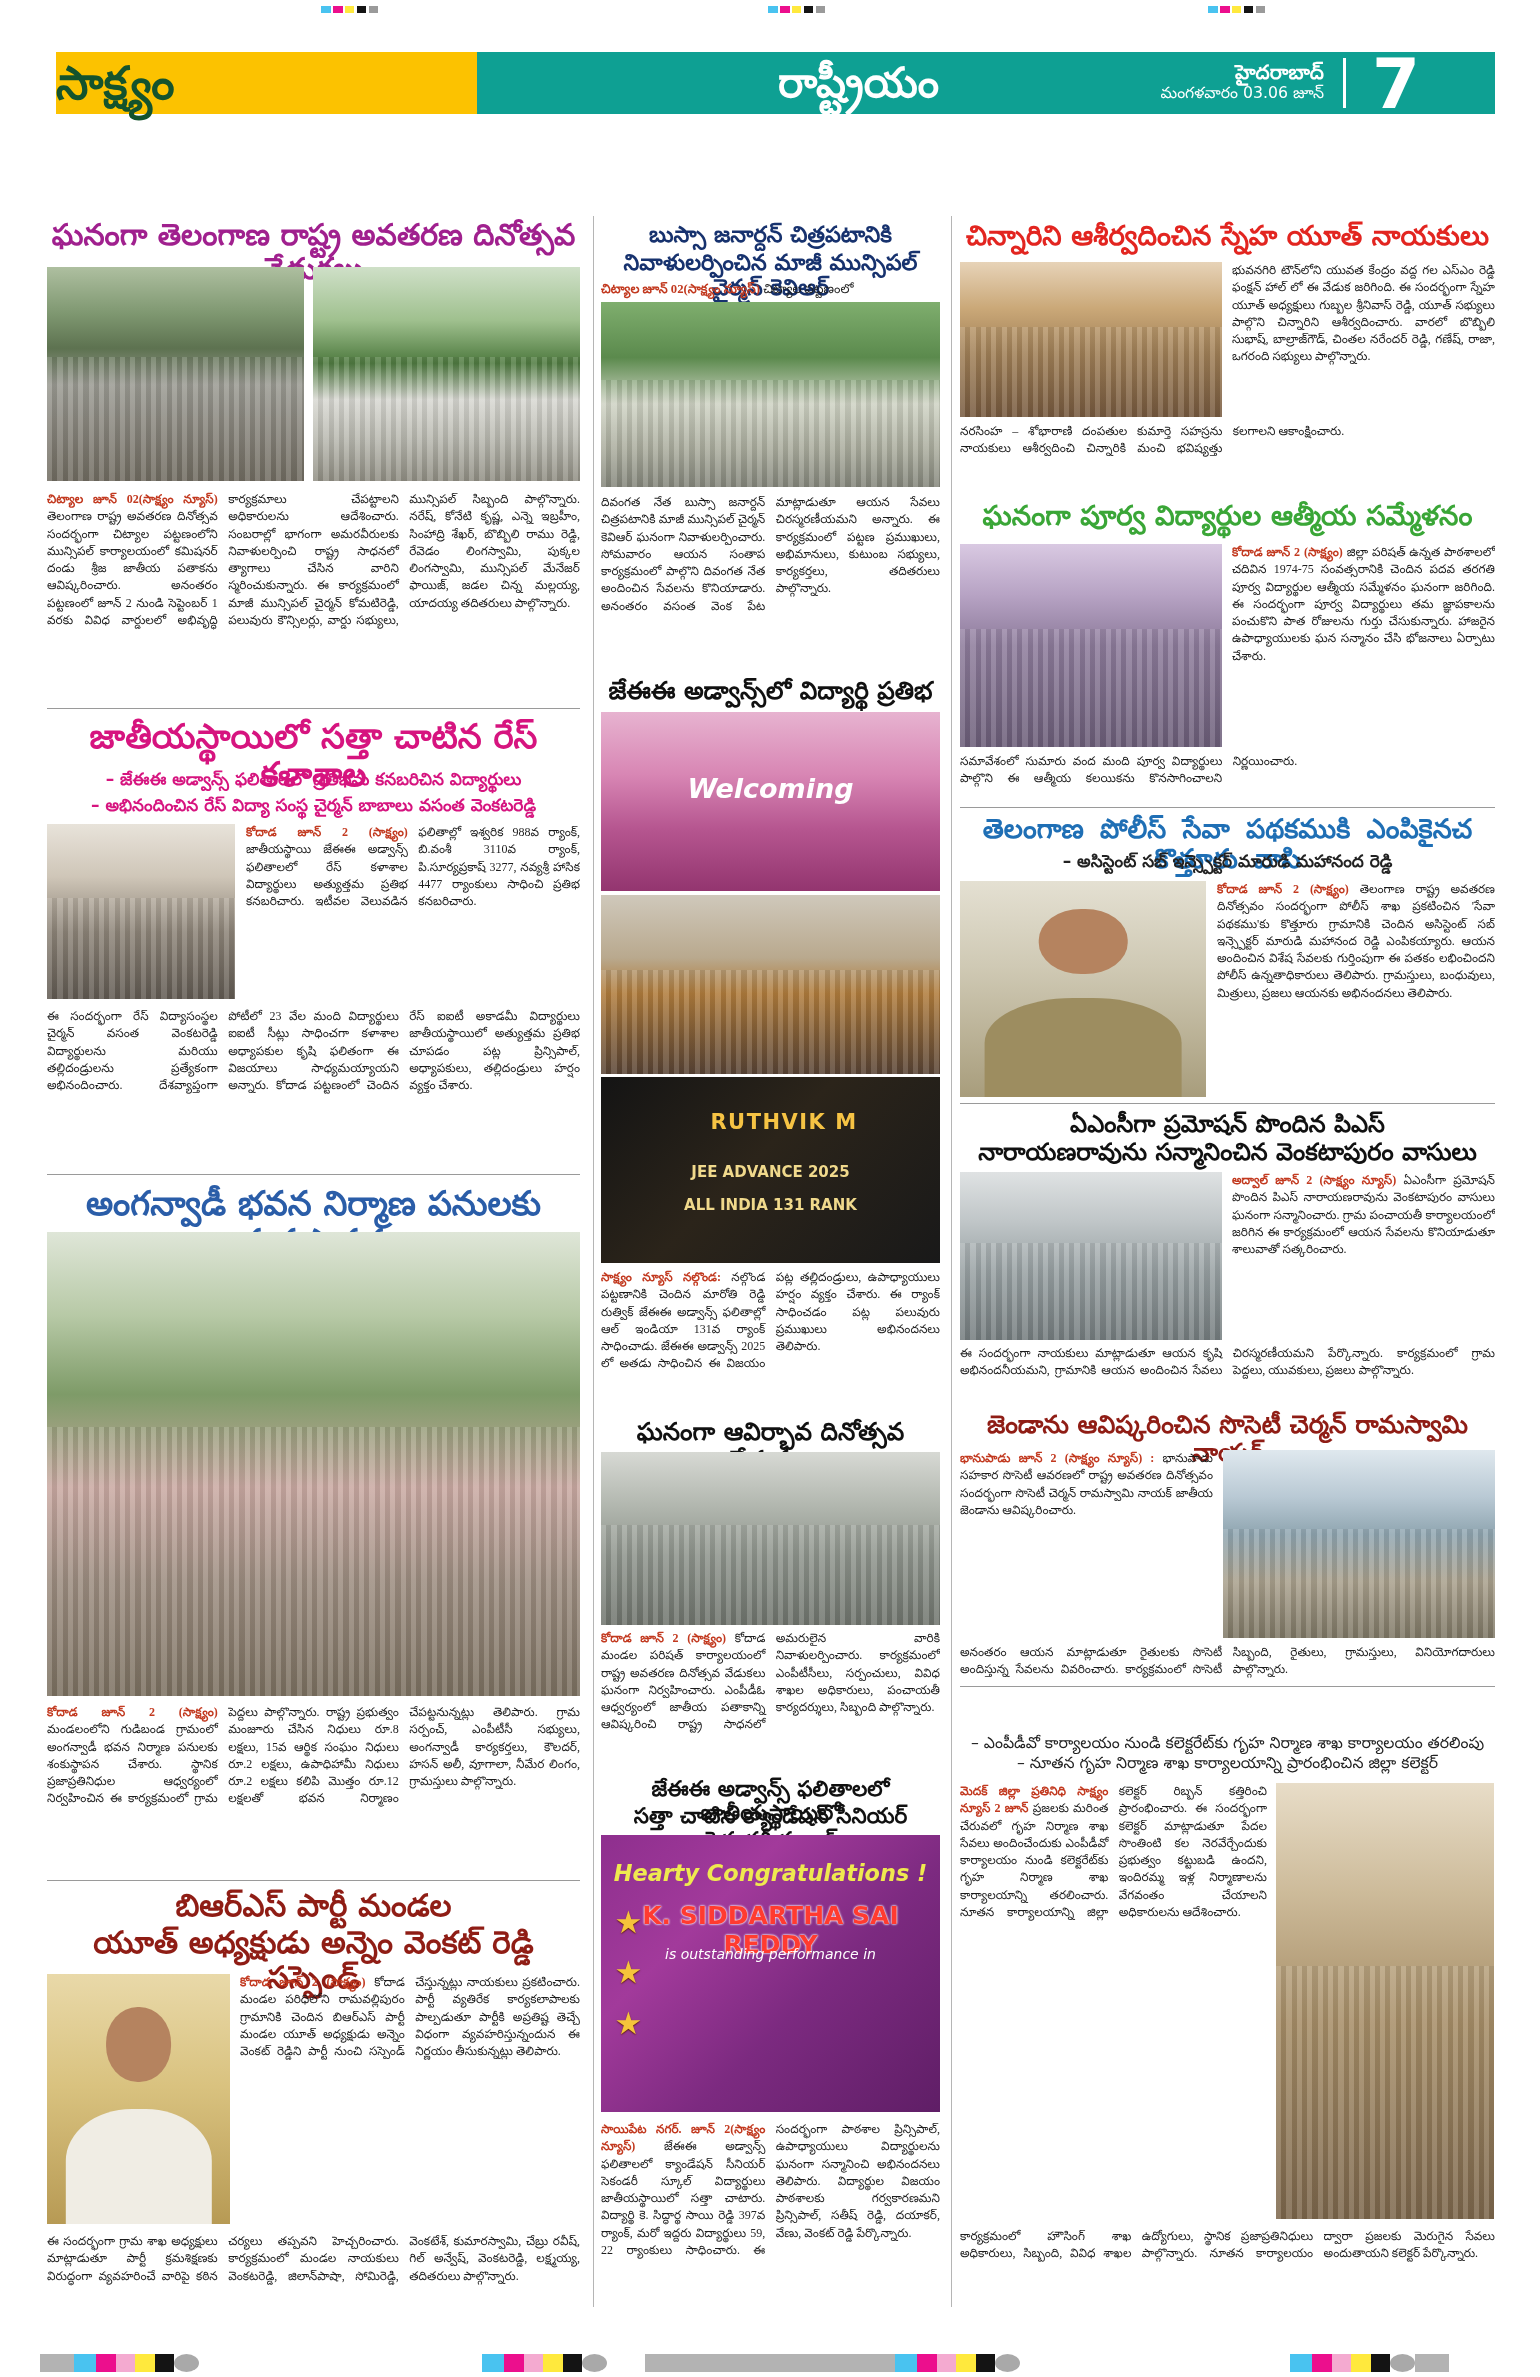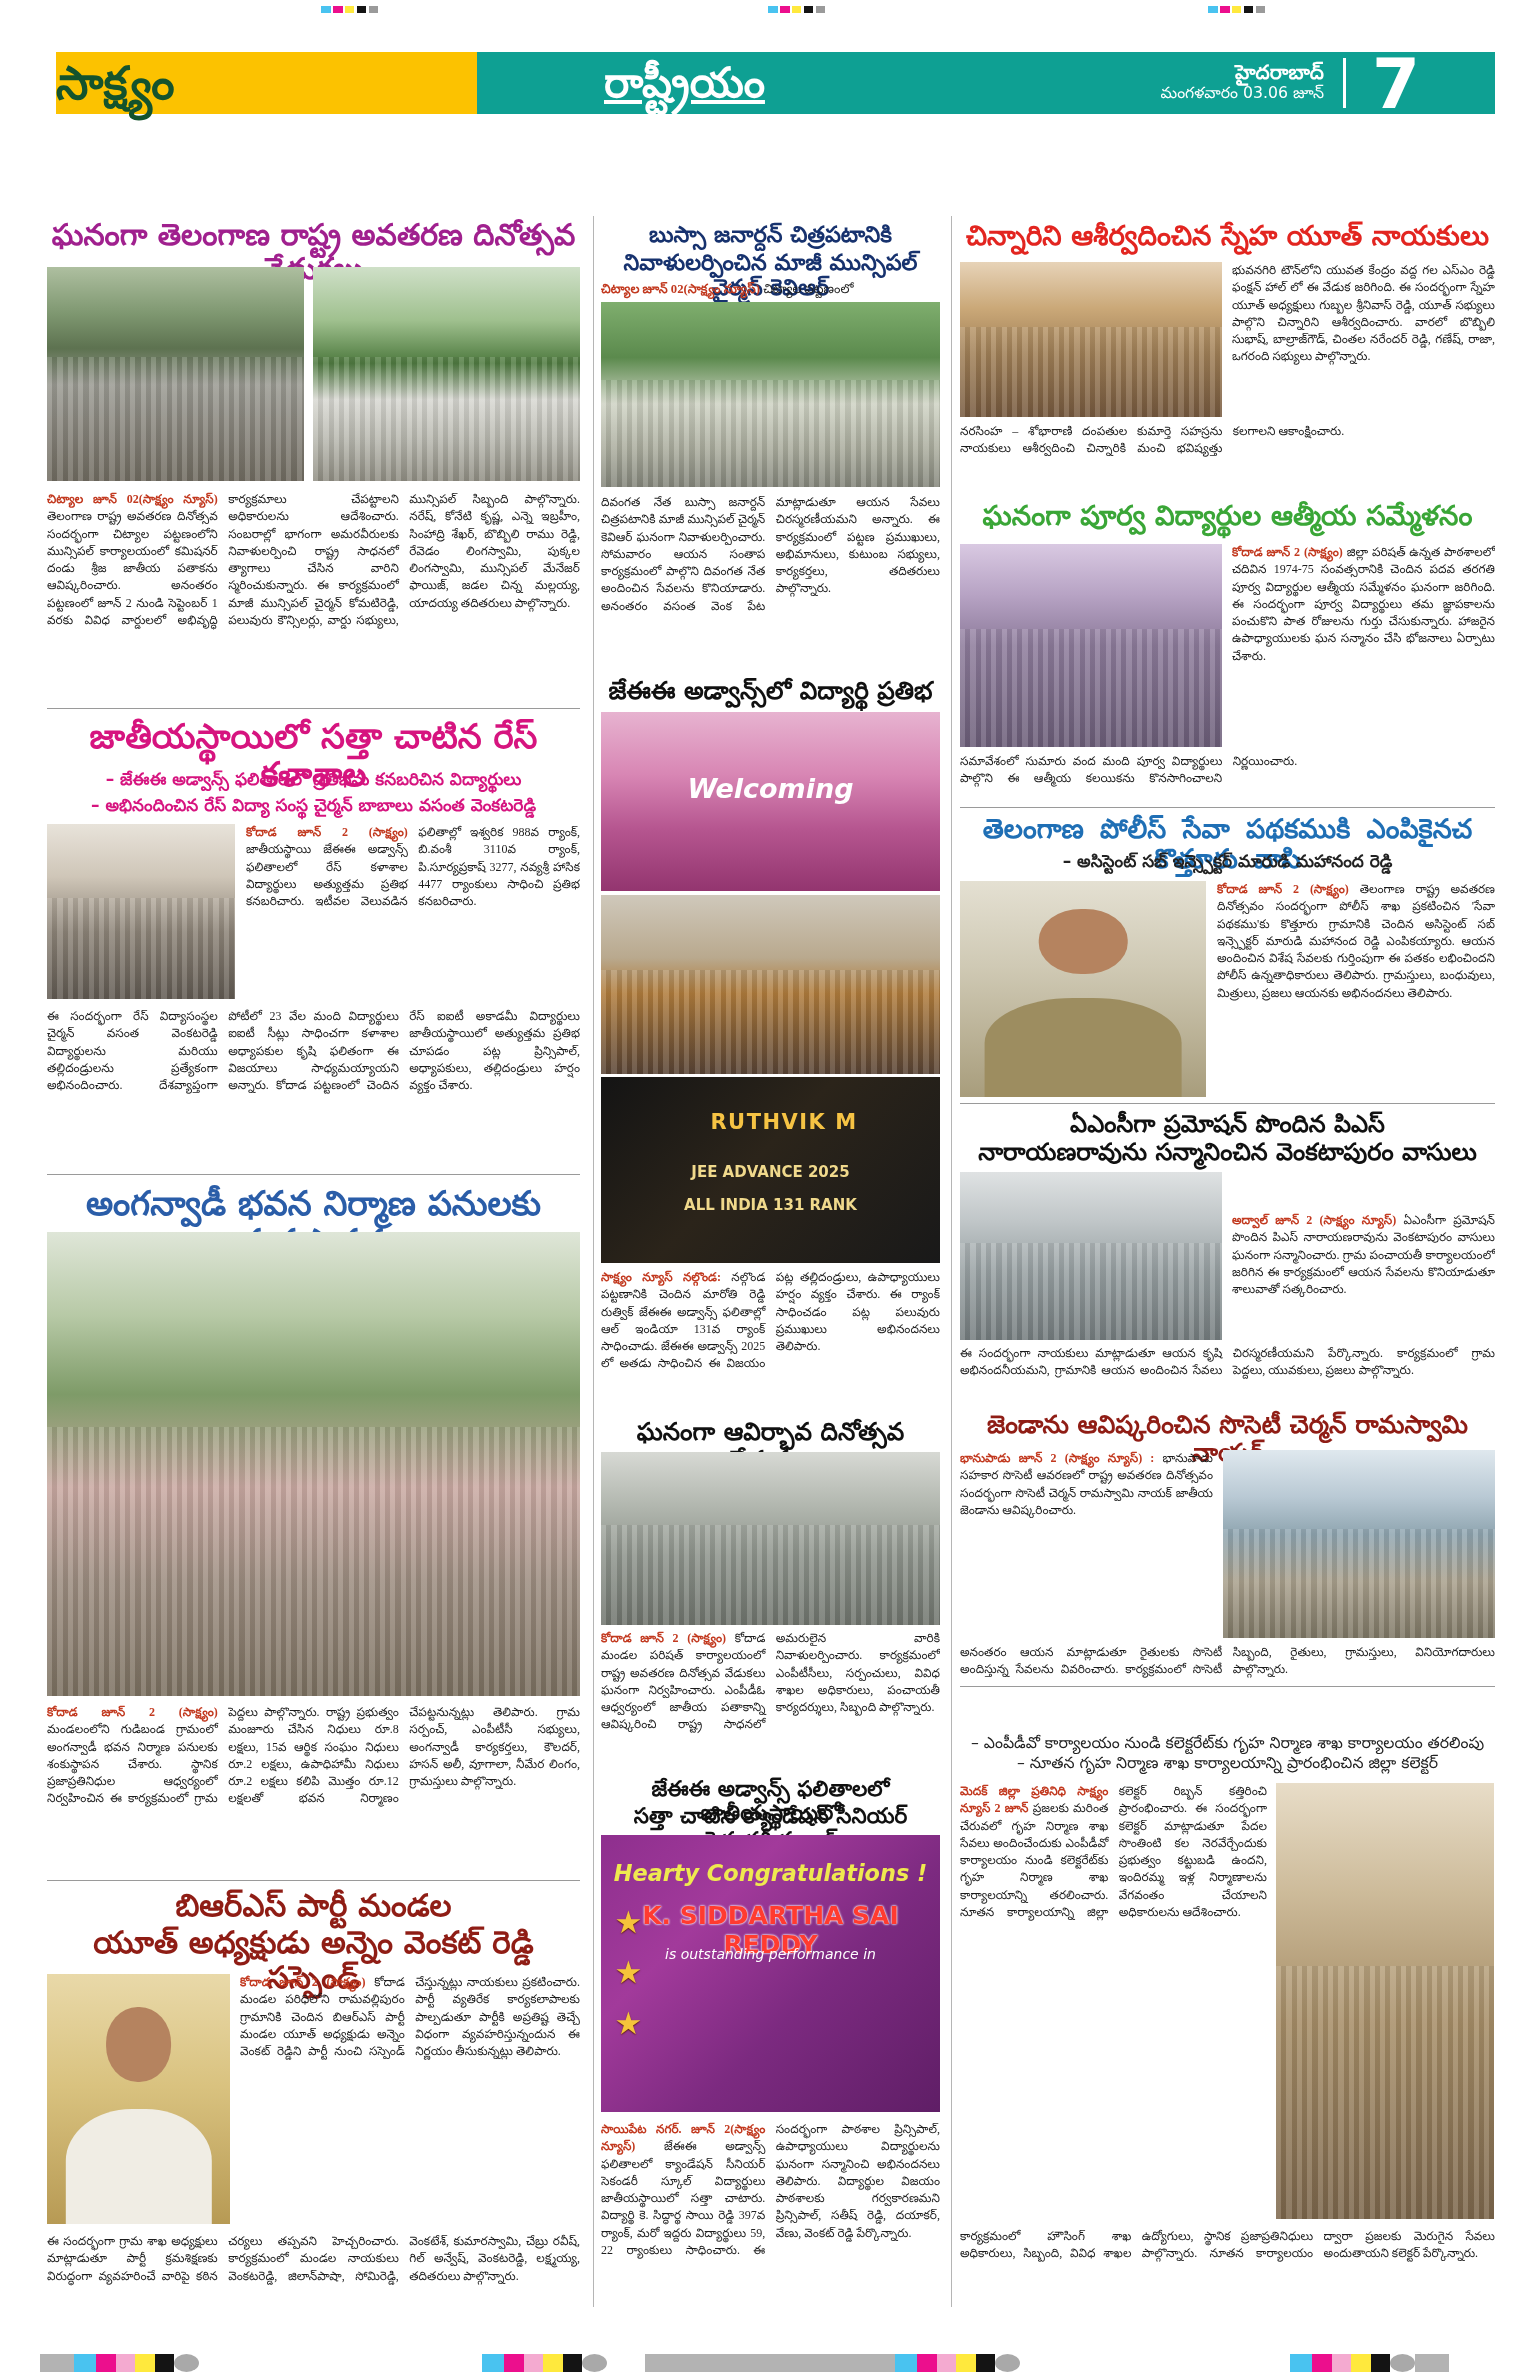--- a/index.html
+++ b/index.html
@@ -5,21 +5,21 @@
   html,body{margin:0;padding:0;background:#e9e9e9;}
   .page{position:relative;width:1541px;height:2377px;background:#ffffff;overflow:hidden;
         font-family:"Liberation Serif", serif;color:#1d1d1d;}
   .abs{position:absolute;}
   
   .mast-yellow{background:#fcc200;}
   .mast-teal{background:#0ea093;}
   .logo-text{font-family:"DejaVu Sans",sans-serif;font-weight:900;color:#14532d;
              font-size:46px;line-height:62px;width:100%;}
   .section-title{font-family:"DejaVu Sans",sans-serif;font-weight:800;color:#ffffff;
-                 font-size:42px;line-height:62px;text-align:left;text-decoration:underline;}
+                 font-size:42px;line-height:62px;text-align:right;}
   .mast-right{color:#fff;text-align:right;font-family:"DejaVu Sans",sans-serif;}
   .mast-city{font-size:20px;font-weight:700;line-height:22.4px;}
   .mast-date{font-size:15.7px;line-height:19.4px;}
   .mast-bar{background:#ffffff;}
   .mast-pageno{font-family:"DejaVu Sans",sans-serif;font-weight:800;color:#fff;font-size:69px;line-height:66px;}
   .regmark{display:flex;gap:2.2px;}
   .regmark i{display:block;width:9.7px;height:6.7px;}
   
   .vrule{background:#b5b5b5;width:0.7px;}
   .hrule{background:#9a9a9a;height:0.7px;}
@@ -237,21 +237,21 @@
   <div class="abs body-txt" style="left:1217px;top:881px;width:278px;height:216px;">
     <span class="dl">కోదాడ జూన్ 2 (సాక్ష్యం)</span>
     <span>తెలంగాణ రాష్ట్ర అవతరణ దినోత్సవం సందర్భంగా పోలీస్ శాఖ ప్రకటించిన 'సేవా పథకము'కు కొత్తూరు గ్రామానికి చెందిన అసిస్టెంట్ సబ్ ఇన్స్పెక్టర్ మారుడి మహానంద రెడ్డి ఎంపికయ్యారు. ఆయన అందించిన విశేష సేవలకు గుర్తింపుగా ఈ పతకం లభించిందని పోలీస్ ఉన్నతాధికారులు తెలిపారు. గ్రామస్తులు, బంధువులు, మిత్రులు, ప్రజలు ఆయనకు అభినందనలు తెలిపారు.</span>
   </div>
 
   <div class="abs hrule" style="left:960px;top:1103px;width:535px;"></div>
 
   <div class="abs hl" style="left:960px;top:1111px;width:535px;font-size:24px;color:#111;">ఏఎంసీగా ప్రమోషన్ పొందిన పిఎస్</div>
   <div class="abs hl" style="left:960px;top:1139px;width:535px;font-size:24px;color:#111;">నారాయణరావును సన్మానించిన వెంకటాపురం వాసులు</div>
   <div class="photo striped ph-felic" style="left:960px;top:1172px;width:262px;height:168px;"></div>
-  <div class="abs body-txt" style="left:1232px;top:1172px;width:263px;height:168px;margin-top:40px;">
+  <div class="abs body-txt" style="left:1232px;top:1172px;width:263px;height:168px;">
     <span class="dl">అద్వాల్ జూన్ 2 (సాక్ష్యం న్యూస్)</span>
     <span>ఏఎంసీగా ప్రమోషన్ పొందిన పిఎస్ నారాయణరావును వెంకటాపురం వాసులు ఘనంగా సన్మానించారు. గ్రామ పంచాయతీ కార్యాలయంలో జరిగిన ఈ కార్యక్రమంలో ఆయన సేవలను కొనియాడుతూ శాలువాతో సత్కరించారు.</span>
   </div>
   <div class="abs body-txt cols-2" style="left:960px;top:1345px;width:535px;height:60px;">ఈ సందర్భంగా నాయకులు మాట్లాడుతూ ఆయన కృషి అభినందనీయమని, గ్రామానికి ఆయన అందించిన సేవలు చిరస్మరణీయమని పేర్కొన్నారు. కార్యక్రమంలో గ్రామ పెద్దలు, యువకులు, ప్రజలు పాల్గొన్నారు.</div>
 
   <div class="abs hl" style="left:960px;top:1411px;width:535px;font-size:25px;color:#8f1d15;">జెండాను ఆవిష్కరించిన సొసెటీ చెర్మన్ రామస్వామి నాయక్</div>
   <div class="abs body-txt" style="left:960px;top:1450px;width:253px;height:188px;">
     <span class="dl">భానుపాడు జూన్ 2 (సాక్ష్యం న్యూస్) :</span>
     <span>భానుపాడు సహకార సొసెటీ ఆవరణలో రాష్ట్ర అవతరణ దినోత్సవం సందర్భంగా సొసెటీ చెర్మన్ రామస్వామి నాయక్ జాతీయ జెండాను ఆవిష్కరించారు.</span>
   </div>

